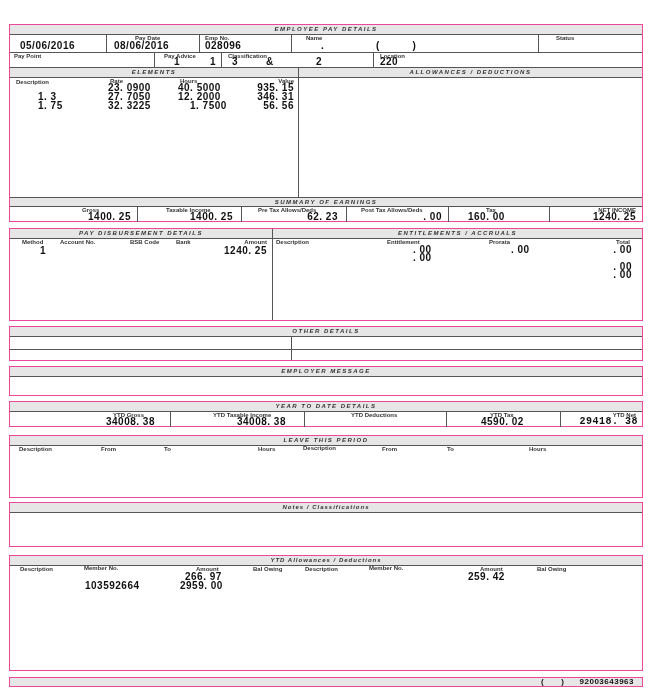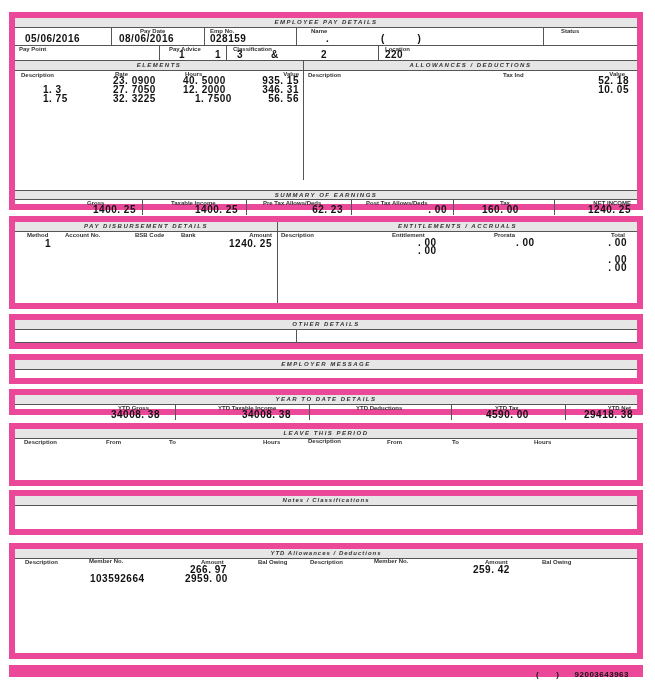--- a/index.html
+++ b/index.html
@@ -1,38 +1,38 @@
 <!DOCTYPE html>
 <html><head>
 <meta charset="utf-8">
 <style>
   html, body { margin: 0; padding: 0; background: #ffffff; }
   body { width: 655px; height: 691px; position: relative; font-family: "Liberation Sans", sans-serif; color: #111; overflow: hidden; }
-  .box { position: absolute; left: 9px; width: 634px; border: 6px solid #ec4899; background: #fff; box-sizing: border-box; }
+  .box { position: absolute; left: 9px; width: 634px; border: 1px solid #ec4899; background: #fff; box-sizing: border-box; margin-top: 12px; }
   .hdr { height: 9px; background: #e6e6e6; border-bottom: 1px solid #555; text-align: center; font-size: 6px; font-style: italic; font-weight: bold; letter-spacing: 1.5px; color: #333; line-height: 9px; }
   .lbl { font-size: 6px; font-weight: bold; color: #333; position: absolute; white-space: nowrap; }
   .val { font-size: 10px; font-weight: bold; color: #111; position: absolute; white-space: nowrap; letter-spacing: 0.5px; }
   .vline { position: absolute; top: 0; bottom: 0; width: 1px; background: #555; }
   .hline { position: absolute; left: 0; right: 0; height: 1px; background: #555; }
   .cell { position: absolute; }
 </style>
 </head>
 <body>
 
 <div class="box" style="top:12px;height:198px;">
   <div class="hdr">EMPLOYEE PAY DETAILS</div>
 
   <div class="cell" style="top:10px;left:0;right:0;height:17px;">
     <span class="val" style="left:10px;top:5px;">05/06/2016</span>
     <div class="vline" style="left:96px;"></div>
     <span class="lbl" style="left:125px;top:0;">Pay Date</span>
     <span class="val" style="left:104px;top:5px;">08/06/2016</span>
     <div class="vline" style="left:189px;"></div>
     <span class="lbl" style="left:195px;top:0;">Emp No.</span>
-    <span class="val" style="left:195px;top:5px;">028159</span>
+    <span class="val" style="left:195px;top:5px;">028096</span>
     <div class="vline" style="left:281px;"></div>
     <span class="lbl" style="left:296px;top:0;">Name</span>
     <span class="val" style="left:311px;top:5px;">.</span>
     <span class="val" style="left:366px;top:5px;white-space:pre;">(          )</span>
     <div class="vline" style="left:528px;"></div>
     <span class="lbl" style="left:546px;top:0;">Status</span>
   </div>
   <div class="hline" style="top:27px;"></div>
 
   <div class="cell" style="top:28px;left:0;right:0;height:14px;">
@@ -73,27 +73,20 @@
     <span class="val" style="left:168px;top:13px;">12. 2000</span>
     <span class="val" style="right:4px;top:13px;">346. 31</span>
 
     <span class="val" style="left:28px;top:22px;">1. 75</span>
     <span class="val" style="left:98px;top:22px;">32. 3225</span>
     <span class="val" style="left:180px;top:22px;">1. 7500</span>
     <span class="val" style="right:4px;top:22px;">56. 56</span>
   </div>
   <div class="vline" style="left:288px;top:53px;bottom:24px;"></div>
 
-  <div class="cell" style="top:53px;left:289px;right:0;height:121px;">
-    <span class="lbl" style="left:4px;top:1px;">Description</span>
-    <span class="lbl" style="left:199px;top:1px;">Tax Ind</span>
-    <span class="lbl" style="right:12px;top:0;">Value</span>
-    <span class="val" style="right:8px;top:4px;">52. 18</span>
-    <span class="val" style="right:8px;top:13px;">10. 05</span>
-  </div>
 
   <div class="hline" style="top:172px;"></div>
   <div class="cell" style="top:173px;left:0;right:0;height:8px;background:#e6e6e6;border-bottom:1px solid #555;">
     <div class="hdr" style="border:none;background:transparent;height:8px;line-height:8px;">SUMMARY OF EARNINGS</div>
   </div>
   <div class="cell" style="top:182px;left:0;right:0;height:15px;">
     <div class="cell" style="left:0;width:127px;height:15px;">
       <span class="lbl" style="left:72px;top:0;">Gross</span>
       <span class="val" style="right:6px;top:4px;">1400. 25</span>
     </div>
@@ -106,21 +99,21 @@
     <div class="cell" style="left:232px;width:104px;height:15px;">
       <span class="lbl" style="left:16px;top:0;">Pre Tax Allows/Deds</span>
       <span class="val" style="right:8px;top:4px;">62. 23</span>
     </div>
     <div class="vline" style="left:336px;"></div>
     <div class="cell" style="left:337px;width:101px;height:15px;">
       <span class="lbl" style="left:14px;top:0;">Post Tax Allows/Deds</span>
       <span class="val" style="right:6px;top:4px;">. 00</span>
     </div>
     <div class="vline" style="left:438px;"></div>
-    <div class="cell" style="left:439px;width:100px;height:30px;">
+    <div class="cell" style="left:430px;width:100px;height:30px;">
       <span class="lbl" style="left:46px;top:0;">Tax</span>
       <span class="val" style="left:28px;top:4px;">160. 00</span>
     </div>
     <div class="vline" style="left:539px;"></div>
     <div class="cell" style="left:540px;right:0;height:15px;">
       <span class="lbl" style="right:6px;top:0;">NET INCOME</span>
       <span class="val" style="right:6px;top:4px;">1240. 25</span>
     </div>
   </div>
 </div>
@@ -180,26 +173,26 @@
       <span class="lbl" style="left:42px;top:0;">YTD Taxable Income</span>
       <span class="val" style="left:66px;top:4px;">34008. 38</span>
     </div>
     <div class="vline" style="left:286px;"></div>
     <div class="cell" style="left:287px;width:141px;height:15px;">
       <span class="lbl" style="left:46px;top:0;">YTD Deductions</span>
     </div>
     <div class="vline" style="left:428px;"></div>
     <div class="cell" style="left:429px;width:113px;height:15px;">
       <span class="lbl" style="left:43px;top:0;">YTD Tax</span>
-      <span class="val" style="left:34px;top:4px;">4590. 00</span>
+      <span class="val" style="left:34px;top:4px;">4590. 02</span>
     </div>
     <div class="vline" style="left:542px;"></div>
     <div class="cell" style="left:543px;right:0;height:15px;">
       <span class="lbl" style="right:6px;top:0;">YTD Net</span>
-      <span class="val" style="right:4px;top:4px;">29418. 38</span>
+      <span class="val" style="right:4px;top:4px;font-family:Liberation Mono, monospace;">29418. 38</span>
     </div>
   </div>
 </div>
 
 <div class="box" style="top:423px;height:63px;">
   <div class="hdr">LEAVE THIS PERIOD</div>
   <div class="cell" style="top:10px;left:0;right:0;height:8px;">
     <span class="lbl" style="left:9px;">Description</span>
     <span class="lbl" style="left:91px;">From</span>
     <span class="lbl" style="left:154px;">To</span>

